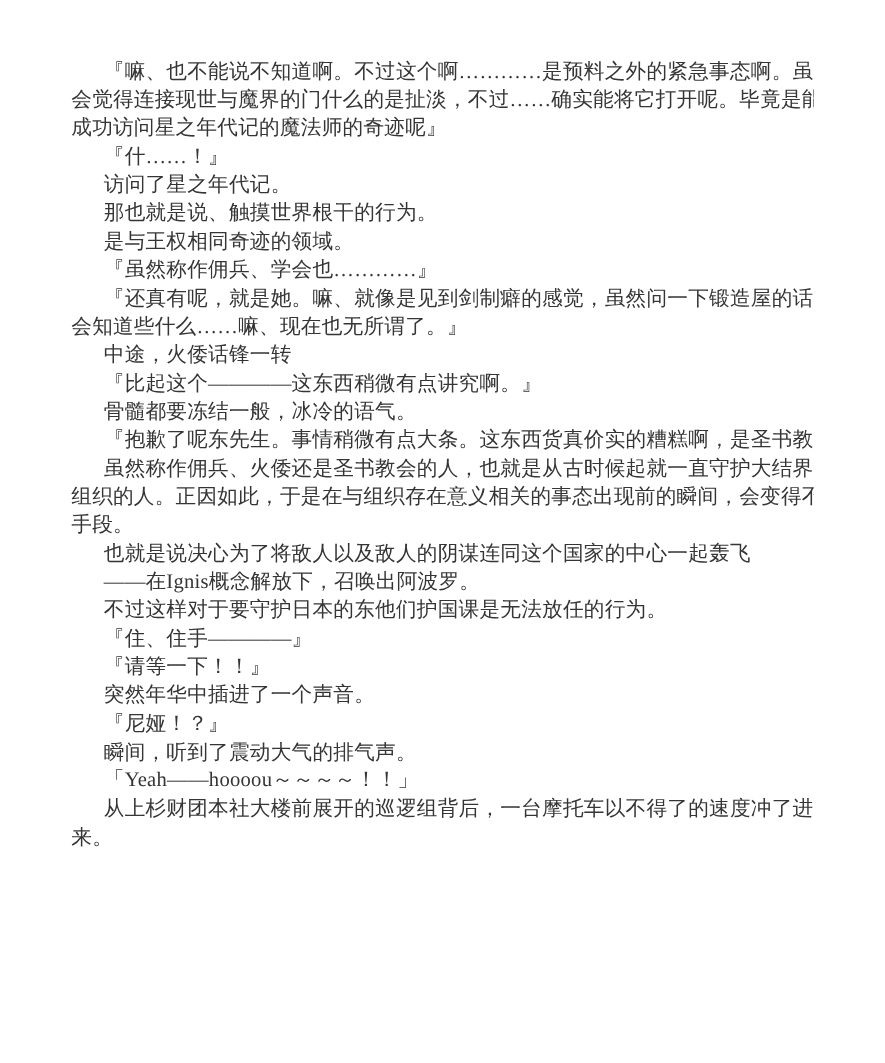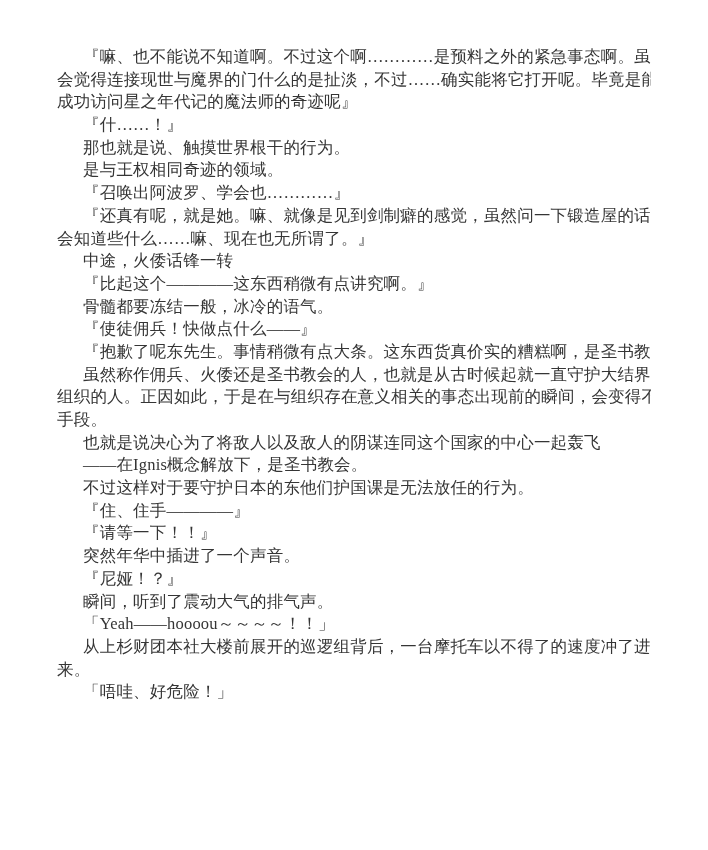--- a/index.html
+++ b/index.html
@@ -45,57 +45,57 @@
   <div id="text-area">
       <div class="paragraph">
         <div class="line indent">『嘛、也不能说不知道啊。不过这个啊…………是预料之外的紧急事态啊。虽然</div>
         <div class="line">会觉得连接现世与魔界的门什么的是扯淡，不过……确实能将它打开呢。毕竟是能够</div>
         <div class="line">成功访问星之年代记的魔法师的奇迹呢』</div>
       </div>
       <div class="paragraph">
         <div class="line indent">『什……！』</div>
       </div>
       <div class="paragraph">
+        <div class="line indent">访问了星之年代记。</div>
+      </div>
+      <div class="paragraph">
         <div class="line indent">那也就是说、触摸世界根干的行为。</div>
       </div>
       <div class="paragraph">
         <div class="line indent">是与王权相同奇迹的领域。</div>
       </div>
       <div class="paragraph">
-        <div class="line indent">『召唤出阿波罗、学会也…………』</div>
+        <div class="line indent">『虽然称作佣兵、学会也…………』</div>
       </div>
       <div class="paragraph">
         <div class="line indent">『还真有呢，就是她。嘛、就像是见到剑制癖的感觉，虽然问一下锻造屋的话就</div>
         <div class="line">会知道些什么……嘛、现在也无所谓了。』</div>
       </div>
       <div class="paragraph">
         <div class="line indent">中途，火倭话锋一转</div>
       </div>
       <div class="paragraph">
         <div class="line indent">『比起这个————这东西稍微有点讲究啊。』</div>
       </div>
       <div class="paragraph">
         <div class="line indent">骨髓都要冻结一般，冰冷的语气。</div>
       </div>
       <div class="paragraph">
-        <div class="line indent">『使徒佣兵！快做点什么——』</div>
-      </div>
-      <div class="paragraph">
         <div class="line indent">『抱歉了呢东先生。事情稍微有点大条。这东西货真价实的糟糕啊，是圣书教会</div>
       </div>
       <div class="paragraph">
         <div class="line indent">虽然称作佣兵、火倭还是圣书教会的人，也就是从古时候起就一直守护大结界的</div>
         <div class="line">组织的人。正因如此，于是在与组织存在意义相关的事态出现前的瞬间，会变得不择</div>
         <div class="line">手段。</div>
       </div>
       <div class="paragraph">
         <div class="line indent">也就是说决心为了将敌人以及敌人的阴谋连同这个国家的中心一起轰飞</div>
       </div>
       <div class="paragraph">
-        <div class="line indent">——在Ignis概念解放下，是圣书教会。</div>
+        <div class="line indent">——在Ignis概念解放下，召唤出阿波罗。</div>
       </div>
       <div class="paragraph">
         <div class="line indent">不过这样对于要守护日本的东他们护国课是无法放任的行为。</div>
       </div>
       <div class="paragraph">
         <div class="line indent">『住、住手————』</div>
       </div>
       <div class="paragraph">
         <div class="line indent">『请等一下！！』</div>
       </div>
@@ -108,17 +108,14 @@
       <div class="paragraph">
         <div class="line indent">瞬间，听到了震动大气的排气声。</div>
       </div>
       <div class="paragraph">
         <div class="line indent">「Yeah——hoooou～～～～！！」</div>
       </div>
       <div class="paragraph">
         <div class="line indent">从上杉财团本社大楼前展开的巡逻组背后，一台摩托车以不得了的速度冲了进</div>
         <div class="line">来。</div>
       </div>
-      <div class="paragraph">
-        <div class="line indent">「唔哇、好危险！」</div>
-      </div>
     </div>
 </div>
 
 </body></html>

